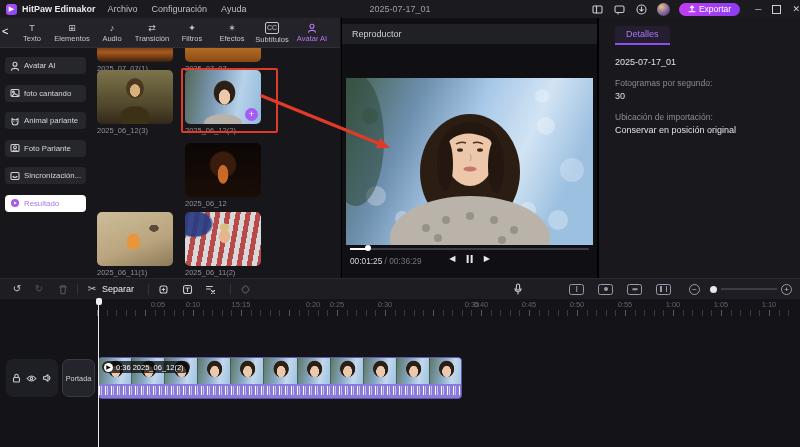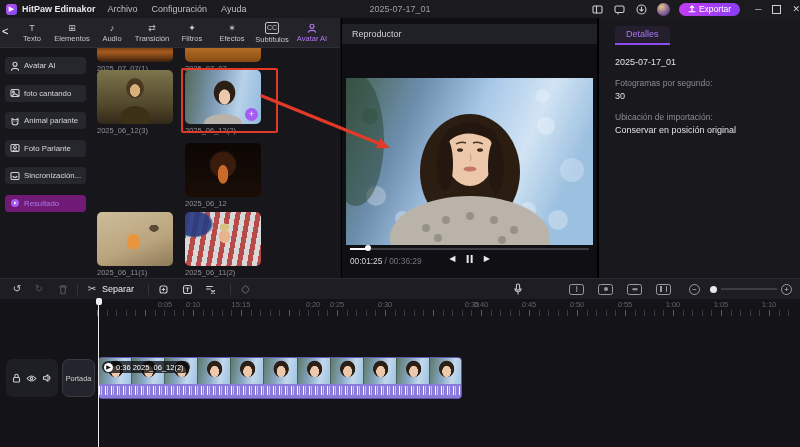--- a/index.html
+++ b/index.html
@@ -26,21 +26,21 @@
   .back-chip{position:absolute;left:2px;top:7px;font-size:11px;color:#fff;z-index:2}
   .tab{width:40px;display:flex;flex-direction:column;align-items:center;gap:1px;color:#c6c6cc;cursor:default}
   .tab .glyph{font-size:9px;height:10px;line-height:10px}
   .tab .lbl{font-size:7.5px;white-space:nowrap}
   .tab.active{color:#b57af0}
   .tab.active svg{stroke:#b57af0}
 
   .sidebar{position:absolute;left:0;top:30px;width:92px;height:230px;padding-top:9px;box-sizing:border-box}
   .side-btn{margin:0 0 10.5px 5px;width:81px;height:17px;background:#26262d;border-radius:4px;display:flex;align-items:center;gap:4px;padding-left:5px;box-sizing:border-box;color:#d6d6da;font-size:7.8px;white-space:nowrap;overflow:hidden}
   .side-btn svg{flex:0 0 auto}
-  .side-btn.active{background:#701a75;color:#a97af0}
+  .side-btn.active{background:#ffffff;color:#a97af0}
 
   .grid{position:absolute;left:92px;top:30px;width:248px;height:230px;overflow:hidden}
   .cell{position:absolute;width:78px}
   .thumb{width:76px;height:54px;border-radius:5px;position:relative}
   .cap{margin-top:2px;font-size:7.5px;color:#8f8f97;white-space:nowrap}
   .t-sliver1{background:linear-gradient(180deg,#140d08 55%,#a85a1e 82%,#3a200e)}
   .t-sliver2{background:linear-gradient(180deg,#2a160a 15%,#c97c2a 60%,#8a4c16)}
   .t-mona{background:radial-gradient(ellipse 8px 10px at 50% 38%,#d8b07a 0 60%,transparent 66%),radial-gradient(ellipse 14px 16px at 50% 34%,#4a3820 0 60%,transparent 66%),radial-gradient(ellipse 24px 18px at 50% 88%,#3c3016 0 60%,transparent 66%),linear-gradient(180deg,#7c744c,#4e4428 70%,#32281a)}
   .t-girl{background:radial-gradient(ellipse 9px 12px at 52% 50%,#ecc9ac 0 60%,transparent 66%),radial-gradient(ellipse 17px 19px at 52% 42%,#2c1f16 0 60%,transparent 66%),radial-gradient(ellipse 30px 14px at 50% 98%,#b8b2a8 0 60%,transparent 66%),linear-gradient(100deg,#53685a,#7e9cb8 40%,#b7d2ea 70%,#93b9dc)}
   .t-catdesk{background:radial-gradient(ellipse 13px 12px at 45% 48%,#8a8d92 0 55%,transparent 62%),radial-gradient(ellipse 22px 14px at 30% 25%,#4a6a7e 0 55%,transparent 62%),linear-gradient(120deg,#2e3640,#57606c 45%,#23282e)}
@@ -419,21 +419,21 @@
       </span>
     <span class="zcirc" style="margin-left:18px">−</span>
     <span class="zknob" style="margin-left:10px"></span>
     <span class="zoomline"></span>
     <span class="zcirc" style="margin-right:8px">+</span>
   </div>
 
   <div class="tl-ruler">
     <div class="ruler-ticks"></div>
     <div>
-        <span class="ruler-label" style="left: 145px; padding-left: 40px;">0:05</span>
+        <span class="ruler-label" style="left: 138px; padding-left: 40px;">0:05</span>
         <span class="ruler-label" style="left: 193px;">0:10</span>
         <span class="ruler-label" style="left: 241px;">15:15</span>
         <span class="ruler-label" style="left: 289px; margin-left: 24px;">0:20</span>
         <span class="ruler-label" style="left: 337px;">0:25</span>
         <span class="ruler-label" style="left: 385px;">0:30</span>
         <span class="ruler-label" style="left: 448px; margin-left: 24px;">0:35</span>
         <span class="ruler-label" style="left: 481px;">0:40</span>
         <span class="ruler-label" style="left: 529px;">0:45</span>
         <span class="ruler-label" style="left: 577px;">0:50</span>
         <span class="ruler-label" style="left: 625px;">0:55</span>

